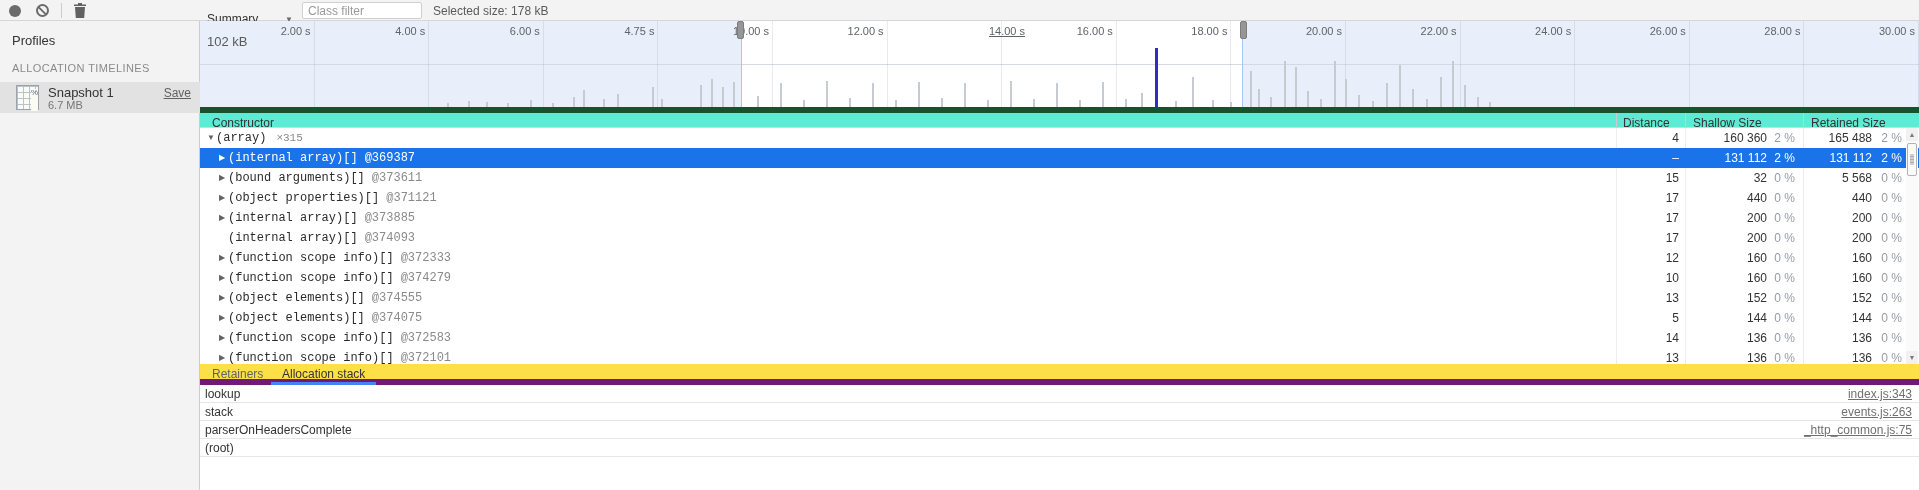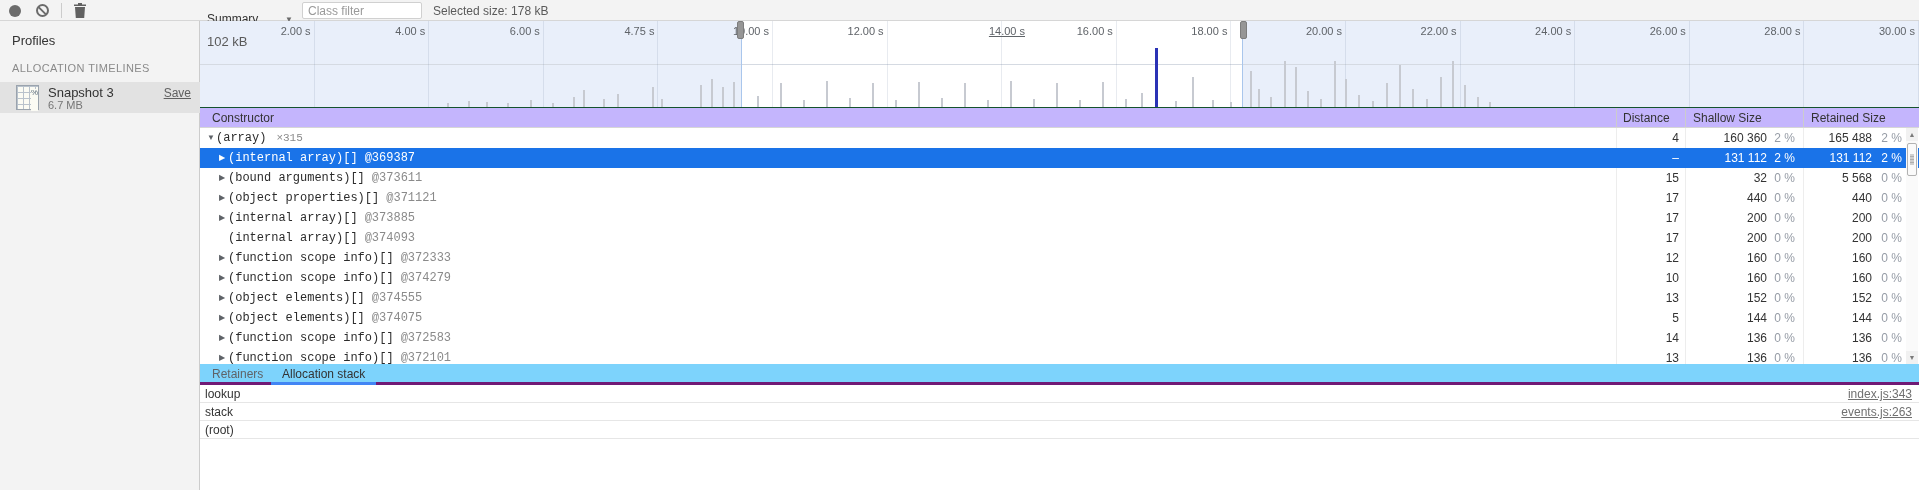--- a/index.html
+++ b/index.html
@@ -59,21 +59,21 @@
   .gridline { position:absolute; top:0; height:86px; width:1px; background:rgba(90,110,150,0.14); }
   .tick-label { position:absolute; top:4px; font-size:11px; color:#5f6368; }
   .hline { position:absolute; left:0; top:43px; width:1719px; height:1px; background:#d5dae2; }
   .mem-label { position:absolute; left:7px; top:13px; font-size:13px; color:#5a5a5a; }
   .bar { position:absolute; width:2px; }
   .handle { position:absolute; top:0; width:7px; height:18px; background:#969696;
             border:1px solid #7d7d7d; border-radius:2px; cursor:ew-resize; }
 
   
   .grid-header { position:absolute; left:0; top:86px; width:1719px; height:21px;
-                 background:#c4b5fd; border-top:1px solid #14532d; border-bottom:1px solid #d6d6d6; }
+                 background:#5eead4; border-top:6px solid #14532d; border-bottom:1px solid #d6d6d6; }
   .gh-label { position:absolute; top:3px; color:#333; }
   .gh-div { position:absolute; top:0; width:1px; height:19px; background:#ccc; }
 
   
   .grid-body { position:absolute; left:0; top:107px; width:1719px; height:236px;
                overflow:hidden; background:#fff; }
   .col-div { position:absolute; top:0; width:1px; height:236px; background:#ededed; }
   .grow { position:relative; width:1719px; height:20px; cursor:default; }
   .grow.selected { background:#1a73e8; color:#fff; }
   .grow .arrow { position:absolute; top:5px; font-size:8px; color:#5f6368; cursor:pointer; }
@@ -98,21 +98,21 @@
   .vs-btn { position:absolute; left:0; width:12px; height:13px; color:#7a7a7a; font-size:7px;
             text-align:center; line-height:13px; background:#f1f1f1; cursor:pointer; }
   .vs-thumb { position:absolute; left:1px; top:15px; width:10px; height:33px; background:#cfcfcf;
               border:1px solid #b2b2b2; border-radius:2px; cursor:grab;
               background-image:repeating-linear-gradient(#cfcfcf 0 2px, #aeaeae 2px 3px);
               background-size:6px 11px; background-position:center center; background-repeat:no-repeat;
               background-clip:content-box; padding:10px 2px; }
 
   
   .tabbar { position:absolute; left:0; top:343px; width:1719px; height:21px;
-            background:#7dd3fc; border-bottom:3px solid #701a75;text-decoration:underline; }
+            background:#fde047; border-bottom:6px solid #701a75;text-decoration:underline; }
   .tab { position:absolute; top:0; height:21px; line-height:20px; color:#5f6368; cursor:pointer; }
   .tab-retainers { left:12px; }
   .tab-alloc { left:71px; padding:0 11px; color:#333; border-bottom:3px solid #4285f4; }
 
   
   .stack { position:absolute; left:0; top:364px; width:1719px; height:105px; background:#fff; }
   .srow { position:relative; width:1719px; height:18px; border-bottom:1px solid #e6e6e6;
           background:#fff; }
   .srow .fn { position:absolute; left:5px; top:2px; color:#333; }
   .srow .loc { position:absolute; right:7px; top:2px; color:#707070;
@@ -140,21 +140,21 @@
     <span class="selected-size">Selected size: 178 kB</span>
   </div>
 
   <div class="sidebar">
     <div class="profiles-title">Profiles</div>
     <div class="section-label">ALLOCATION TIMELINES</div>
     <div class="snapshot">
       <span class="snap-icon">
         <span class="pct">%</span>
       </span>
-      <span class="snap-name">Snapshot 3</span>
+      <span class="snap-name">Snapshot 1</span>
       <span class="snap-size">6.7 MB</span>
       <a class="save-link">Save</a>
     </div>
   </div>
 
   <div class="main">
 
     <div class="timeline" id="timeline">
       <div class="overlay" id="ovLeft" style="left: 0px; width: 541px;"></div>
       <div class="overlay" id="ovRight" style="left: 1043px; width: 676px;"></div>
@@ -394,17 +394,21 @@
     <div class="stack" id="stackHost">
         <div class="srow">
           <span class="fn">lookup</span>
           <a class="loc">index.js:343</a>
         </div>
         <div class="srow">
           <span class="fn">stack</span>
           <a class="loc">events.js:263</a>
         </div>
         <div class="srow">
+          <span class="fn">parserOnHeadersComplete</span>
+          <a class="loc">_http_common.js:75</a>
+        </div>
+        <div class="srow">
           <span class="fn">(root)</span>
         </div>
       </div>
   </div>
 </div>
 
 </body></html>

